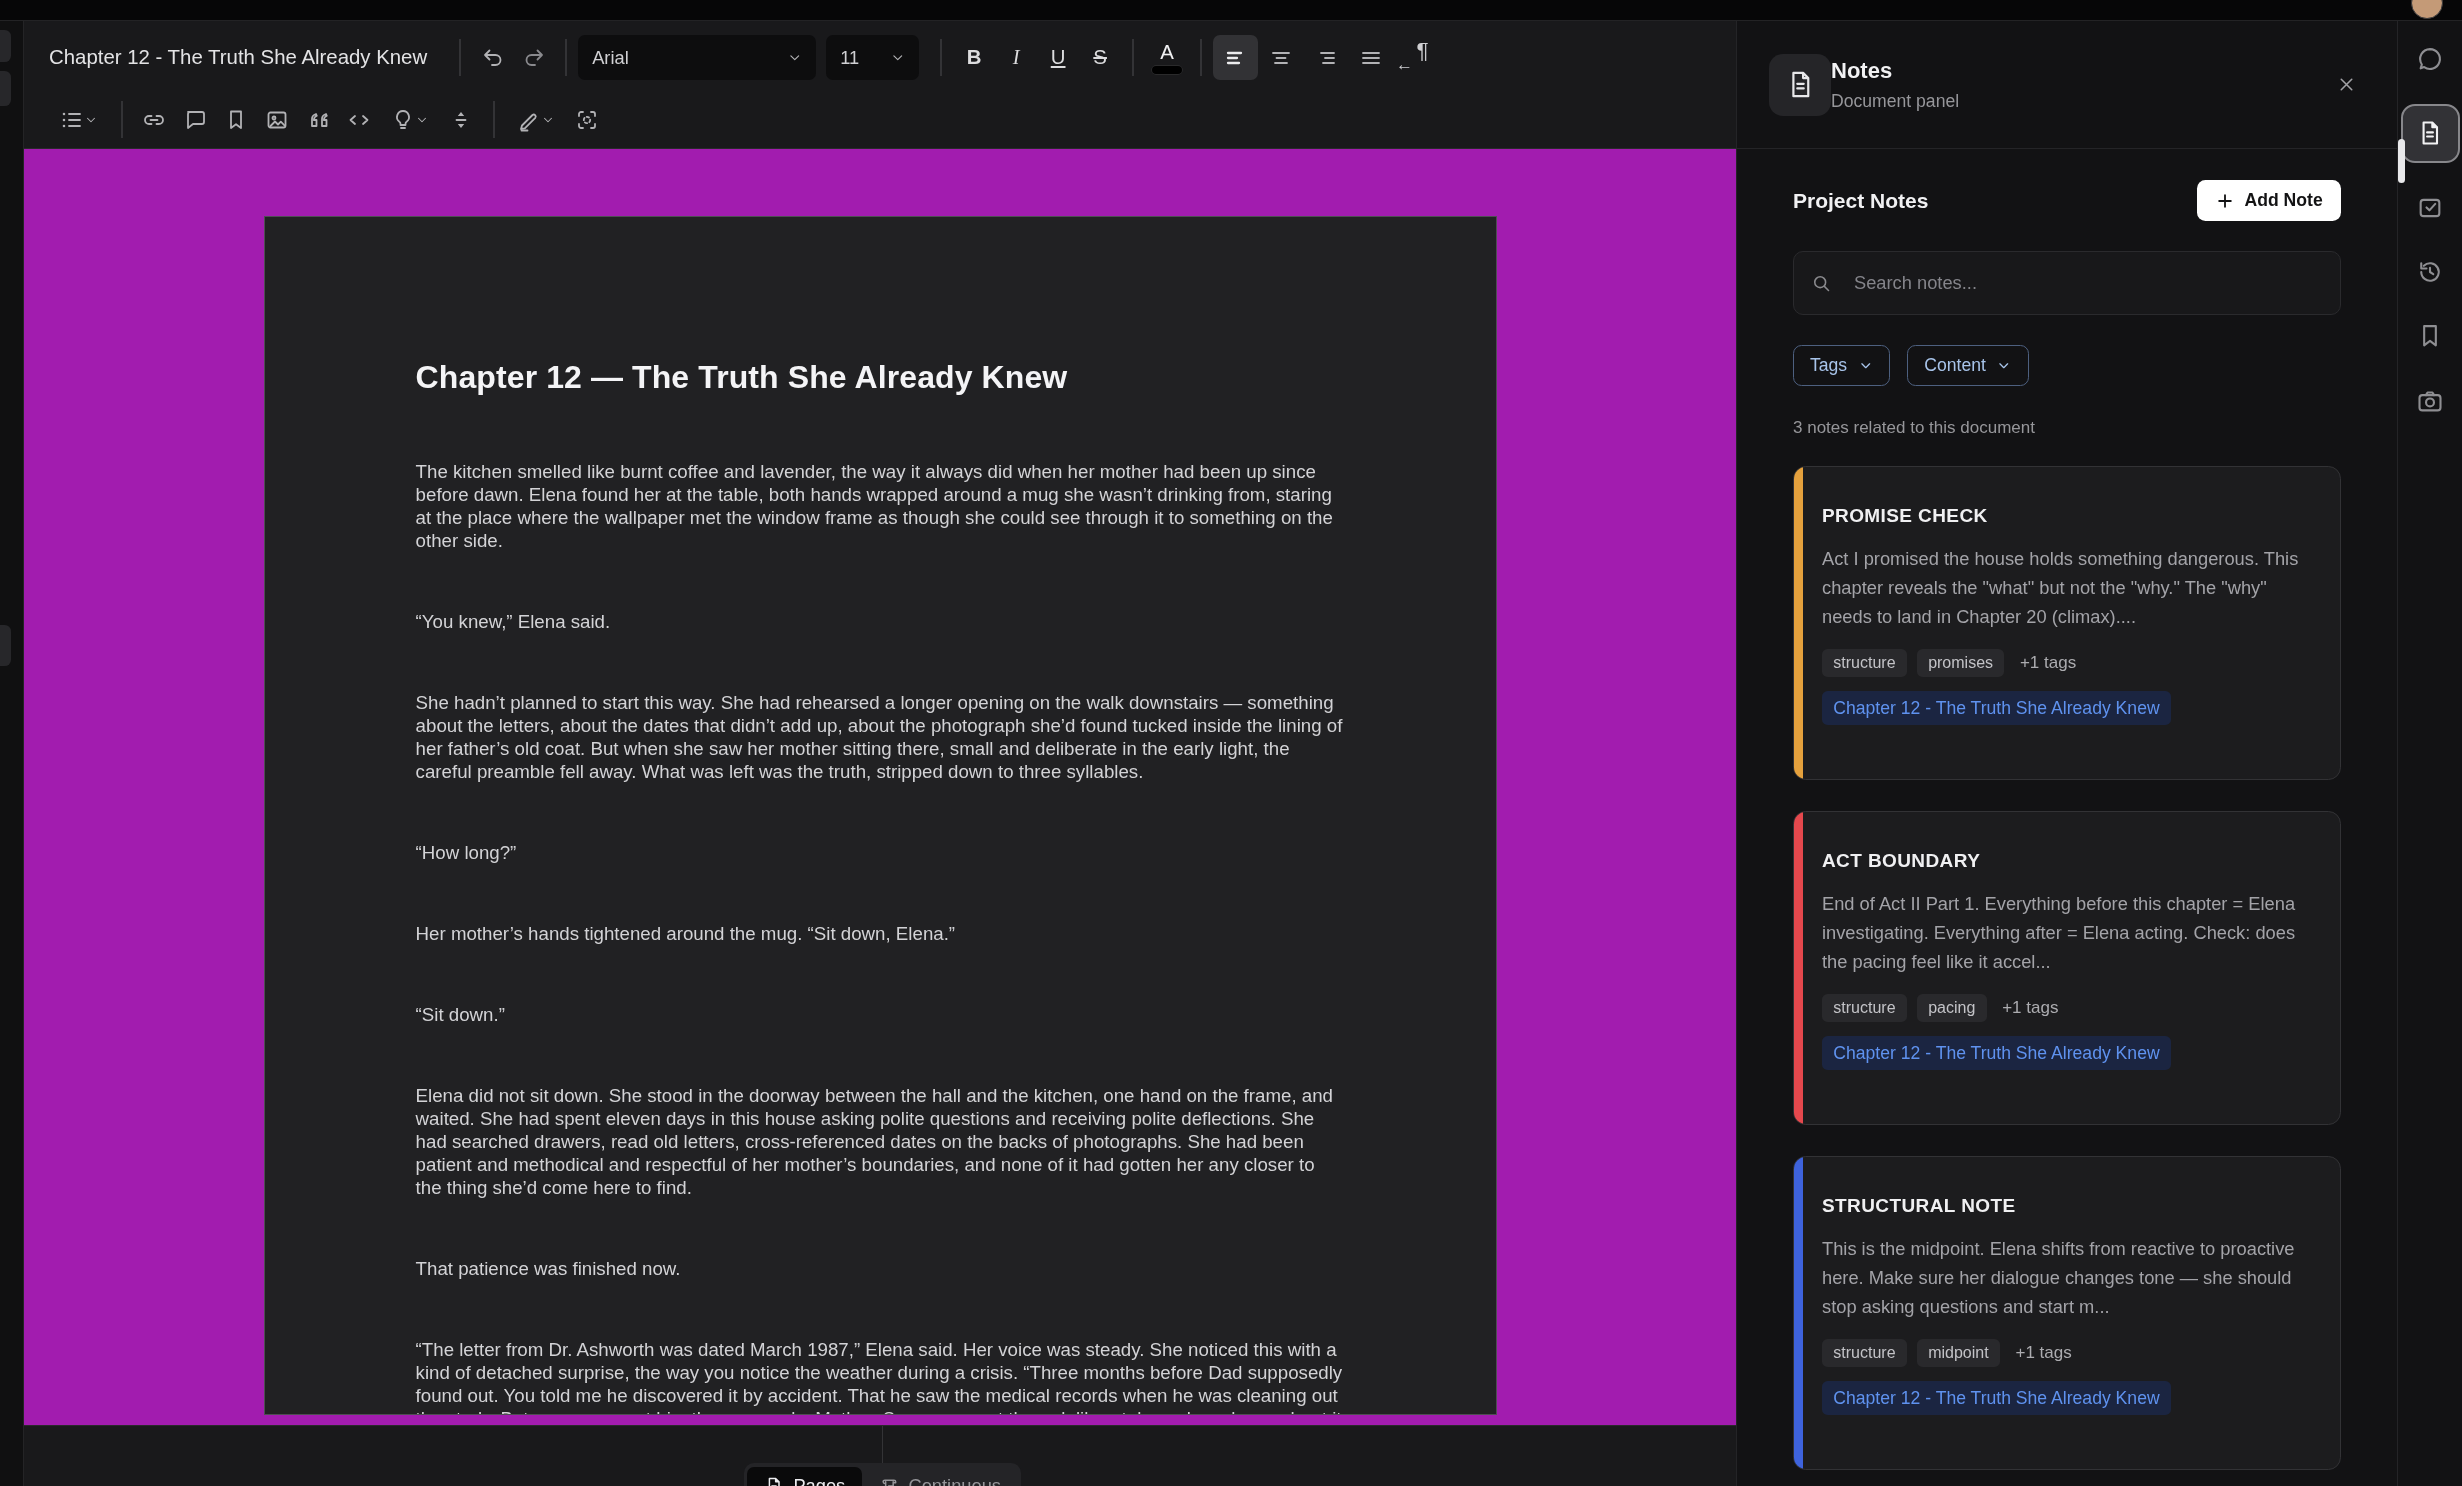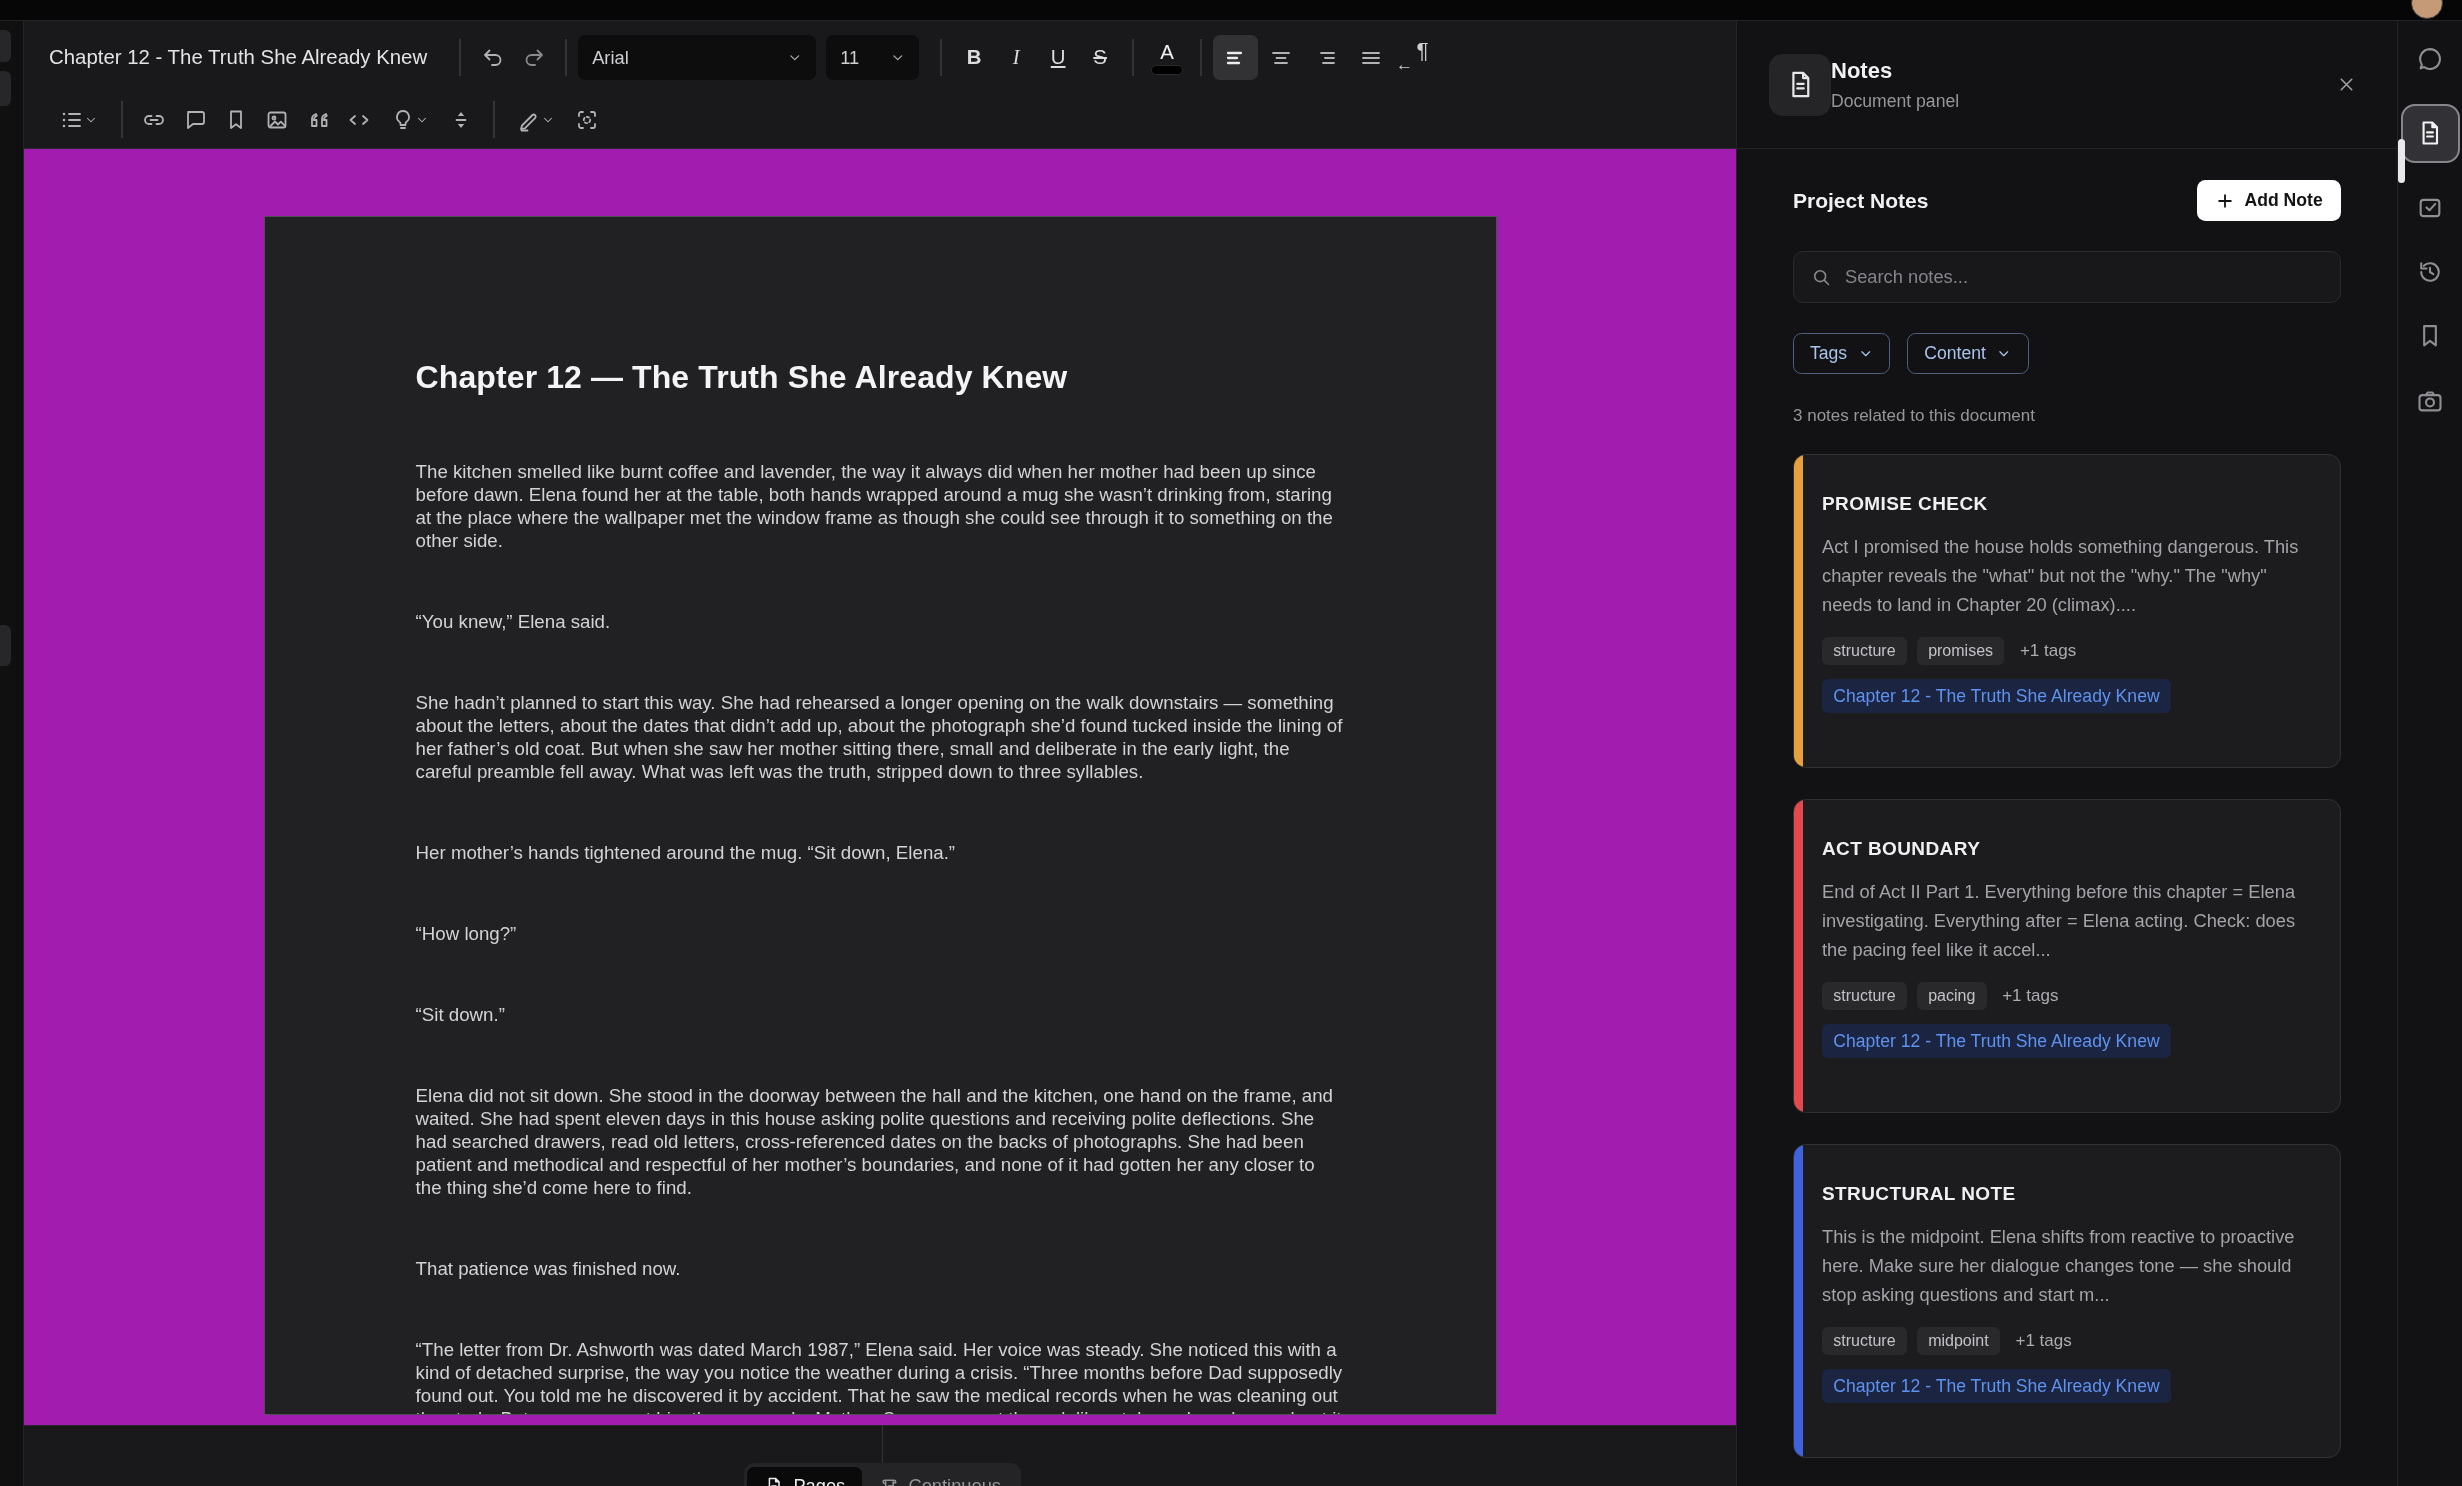--- a/index.html
+++ b/index.html
@@ -65,22 +65,22 @@
   .phead{height:128px;border-bottom:1.4px solid #242427;display:flex;align-items:center;padding:0 31px 0 32px;}
   .picon{width:62px;height:62px;border-radius:14px;background:#252528;display:flex;align-items:center;justify-content:center;flex:none;}
   .ptitle{font-size:22px;font-weight:bold;color:#f1f1f3;margin-bottom:7px;}
   .psub{font-size:17.6px;color:#96969a;}
   .close-btn{margin-left:auto;width:39px;height:39px;display:flex;align-items:center;justify-content:center;}
   .pbody{padding:31px 56px 0 56px;}
   .sechead{display:flex;align-items:center;justify-content:space-between;margin-bottom:30px;}
   .sechead .t{font-size:21px;font-weight:bold;color:#f1f1f3;}
   .addnote{background:#ffffff;color:#131314;height:41px;border-radius:8.5px;display:flex;align-items:center;
            gap:9.2px;padding:0 18.3px;font-size:17.6px;font-weight:600;}
-  .search{height:52px;background:#18181a;border:1.4px solid #2a2a2d;border-radius:10px;display:flex;align-items:center;
-          gap:13px;padding:0 17px;margin-bottom:30px;}
+  .search{height:64px;background:#18181a;border:1.4px solid #2a2a2d;border-radius:10px;display:flex;align-items:center;
+          gap:22px;padding:0 17px;margin-bottom:30px;}
   .search .ph{font-size:18.3px;color:#84848a;}
   .filters{display:flex;gap:17px;margin-bottom:32px;}
   .fbtn{height:41px;border:1.4px solid #4d6080;border-radius:8.5px;display:flex;align-items:center;gap:10.6px;
         padding:0 16px;font-size:17.6px;color:#a8c4ea;}
   .count{font-size:17px;color:#96969a;margin-bottom:28px;}
   .card{position:relative;background:#1c1c1e;border:1.4px solid #323235;border-radius:12.7px;
         padding:38px 28px 0 28px;margin-bottom:31px;height:314px;overflow:hidden;}
   .accent{position:absolute;left:0;top:0;bottom:0;width:8.5px;}
   .ctitle{font-size:19px;font-weight:bold;letter-spacing:0.4px;color:#f0f0f2;margin-bottom:17px;}
   .cbody{font-size:18.3px;line-height:29px;color:#a3a3a8;margin-bottom:18.3px;}
@@ -255,22 +255,22 @@
         </div>
       </div>
     </div>
 
     <div class="canvas">
       <div class="page">
         <h1>Chapter 12 — The Truth She Already Knew</h1>
         <p>The kitchen smelled like burnt coffee and lavender, the way it always did when her mother had been up since before dawn. Elena found her at the table, both hands wrapped around a mug she wasn’t drinking from, staring at the place where the wallpaper met the window frame as though she could see through it to something on the other side.</p>
         <p>“You knew,” Elena said.</p>
         <p>She hadn’t planned to start this way. She had rehearsed a longer opening on the walk downstairs — something about the letters, about the dates that didn’t add up, about the photograph she’d found tucked inside the lining of her father’s old coat. But when she saw her mother sitting there, small and deliberate in the early light, the careful preamble fell away. What was left was the truth, stripped down to three syllables.</p>
+        <p>“How long?”</p>
         <p>Her mother’s hands tightened around the mug. “Sit down, Elena.”</p>
-        <p>“How long?”</p>
         <p>“Sit down.”</p>
         <p>Elena did not sit down. She stood in the doorway between the hall and the kitchen, one hand on the frame, and waited. She had spent eleven days in this house asking polite questions and receiving polite deflections. She had searched drawers, read old letters, cross-referenced dates on the backs of photographs. She had been patient and methodical and respectful of her mother’s boundaries, and none of it had gotten her any closer to the thing she’d come here to find.</p>
         <p>That patience was finished now.</p>
         <p>“The letter from Dr. Ashworth was dated March 1987,” Elena said. Her voice was steady. She noticed this with a kind of detached surprise, the way you notice the weather during a crisis. “Three months before Dad supposedly found out. You told me he discovered it by accident. That he saw the medical records when he was cleaning out the study. But someone sent him those records, Mother. Someone sent them deliberately, and you knew about it because you were the one who asked Dr. Ashworth to write that letter in the first place.”</p>
       </div>
     </div>
 
     <div class="statusbar">
       <svg width="25.4" height="25.4" viewBox="0 0 24 24" fill="none" stroke="#4ADE80" stroke-width="1.9" stroke-linecap="round" stroke-linejoin="round">
         <path d="M7.5 16.5A4.3 4.3 0 0 1 8 8a5.3 5.3 0 0 1 10 1.4 3.6 3.6 0 0 1-.9 7.1"></path>

